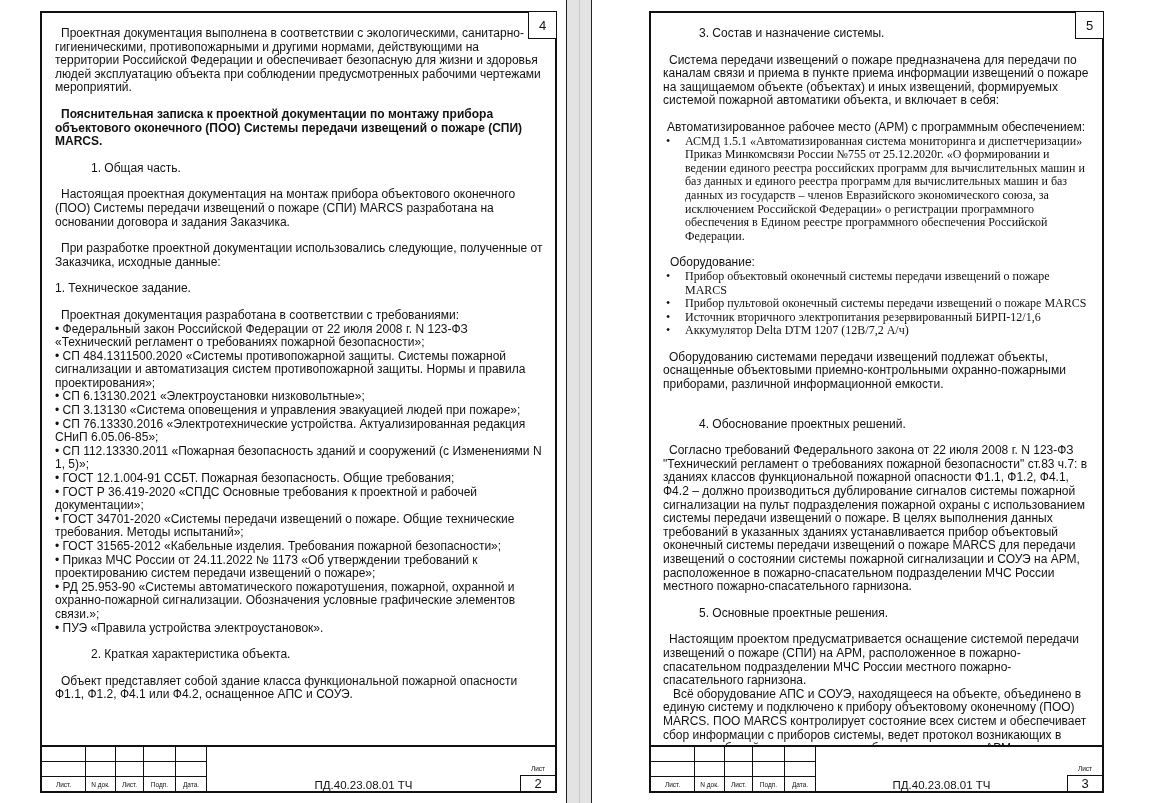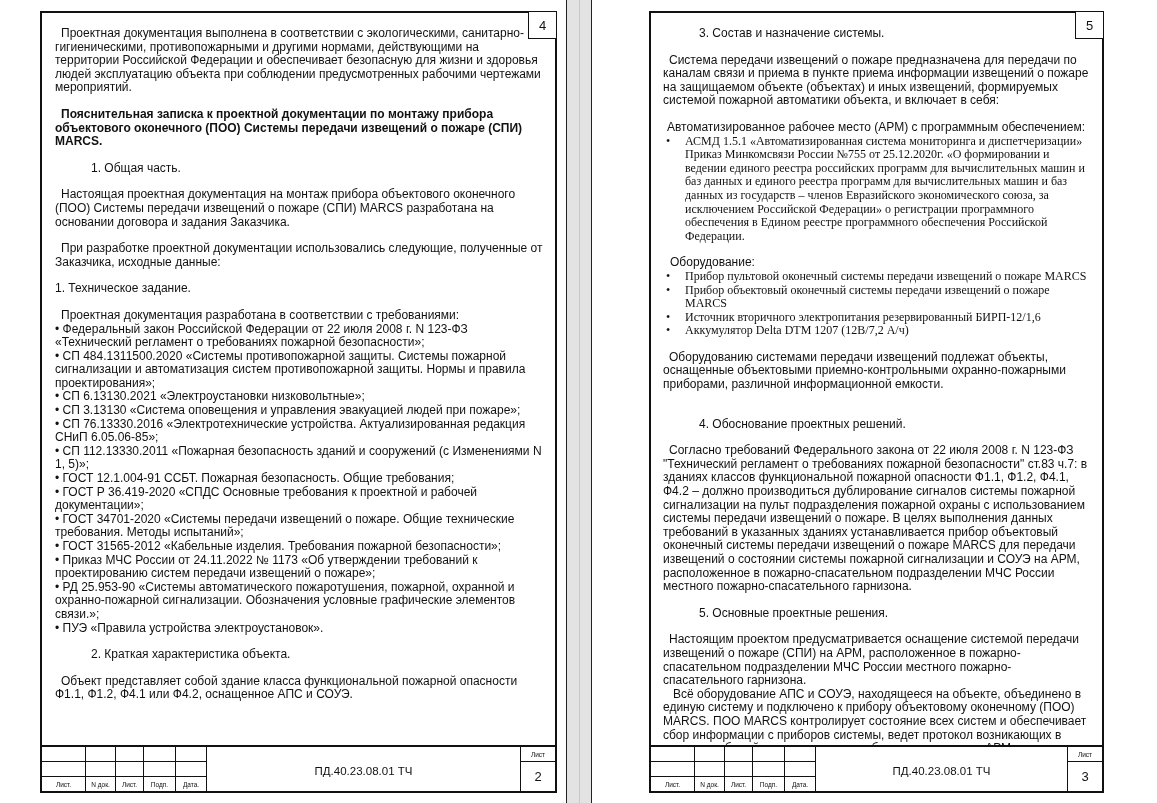--- a/index.html
+++ b/index.html
@@ -26,21 +26,21 @@
   .content { position: absolute; left: 13px; top: 14px; right: 12px; font-size: 12px; line-height: 13.6px; }
   .content p { margin: 0; }
   .gap { height: 13px; }
   .ind { text-indent: 6px; }
   .h-bold { font-weight: bold; }
   .h-sect { font-weight: normal; padding-left: 36px; }
   .bul { padding-left: 22px; position: relative; font-family: Liberation Serif, serif; }
   .bul::before { content: "•"; position: absolute; left: 3px; }
 
   
-  .stamp { position: absolute; left: -2px; right: -2px; bottom: -2px; height: 48px; border: 2px solid #111; display: flex; background:#fff; }
+  .stamp { position: absolute; left: -2px; right: -2px; bottom: -2px; height: 48px; border: 2px solid #111; display: flex; background:#fff;align-items:flex-end; }
   .stamp .cols { display: flex; height: 100%; }
   .stamp .col { display: flex; flex-direction: column; border-right: 1px solid #111; }
   .stamp .col .cell { flex: 1; border-bottom: 1px solid #111; }
   .stamp .col .cell:last-child { border-bottom: none; font-size: 6.5px; display: flex; align-items: center; justify-content: center; }
   .stamp .doc { flex: 1; display: flex; align-items: center; justify-content: center; font-size: 11.5px; border-right: 1.5px solid #111; padding-top: 4px; }
   .stamp .sheet { width: 34px; display: flex; flex-direction: column; }
   .stamp .sheet .lbl { height: 15px; font-size: 6.5px; display: flex; align-items: center; justify-content: center; border-bottom: 1.5px solid #111; }
   .stamp .sheet .num { flex: 1; display: flex; align-items: center; justify-content: center; font-size: 13px; }
 </style>
 </head>
@@ -130,22 +130,22 @@
       <div class="pgnum">5</div>
       <div class="content" style="left:12px; top:14px;">
         <p class="h-sect">3. Состав и назначение системы.</p>
         <div class="gap"></div>
         <p class="ind">Система передачи извещений о пожаре предназначена для передачи по каналам связи и приема в пункте приема информации извещений о пожаре на защищаемом объекте (объектах) и иных извещений, формируемых системой пожарной автоматики объекта, и включает в себя:</p>
         <div class="gap"></div>
         <p style="padding-left:4px">Автоматизированное рабочее место (АРМ) с программным обеспечением:</p>
         <p class="bul">АСМД 1.5.1 «Автоматизированная система мониторинга и диспетчеризации» Приказ Минкомсвязи России №755  от 25.12.2020г.  «О формировании и ведении единого реестра российских программ для вычислительных машин и баз данных и единого реестра программ для вычислительных машин и баз данных из государств – членов Евразийского экономического союза, за исключением Российской Федерации» о регистрации программного обеспечения в Едином реестре программного обеспечения Российской Федерации.</p>
         <div class="gap"></div>
         <p style="padding-left:7px">Оборудование:</p>
+        <p class="bul">Прибор объектовый оконечный системы передачи извещений о пожаре MARCS</p>
         <p class="bul">Прибор пультовой оконечный системы передачи извещений о пожаре MARCS</p>
-        <p class="bul">Прибор объектовый оконечный системы передачи извещений о пожаре MARCS</p>
         <p class="bul">Источник вторичного электропитания резервированный БИРП-12/1,6</p>
         <p class="bul">Аккумулятор Delta DTM 1207 (12В/7,2 А/ч)</p>
         <div class="gap"></div>
         <p class="ind">Оборудованию системами передачи извещений подлежат объекты, оснащенные объектовыми приемно-контрольными охранно-пожарными приборами, различной информационной емкости.</p>
         <div class="gap"></div>
         <div class="gap"></div>
         <p class="h-sect">4. Обоснование проектных решений.</p>
         <div class="gap"></div>
         <p class="ind">Согласно требований Федерального закона от 22 июля 2008 г. N 123-ФЗ "Технический регламент о требованиях пожарной безопасности" ст.83 ч.7: в зданиях классов функциональной пожарной опасности Ф1.1, Ф1.2, Ф4.1, Ф4.2 – должно производиться дублирование сигналов системы пожарной сигнализации на пульт подразделения пожарной охраны с использованием системы передачи извещений о пожаре. В целях выполнения данных требований в указанных зданиях устанавливается прибор объектовый оконечный системы передачи извещений о пожаре MARCS для передачи извещений о состоянии системы пожарной сигнализации и СОУЭ на АРМ, расположенное в пожарно-спасательном подразделении МЧС России местного пожарно-спасательного гарнизона.</p>
         <div class="gap"></div>

